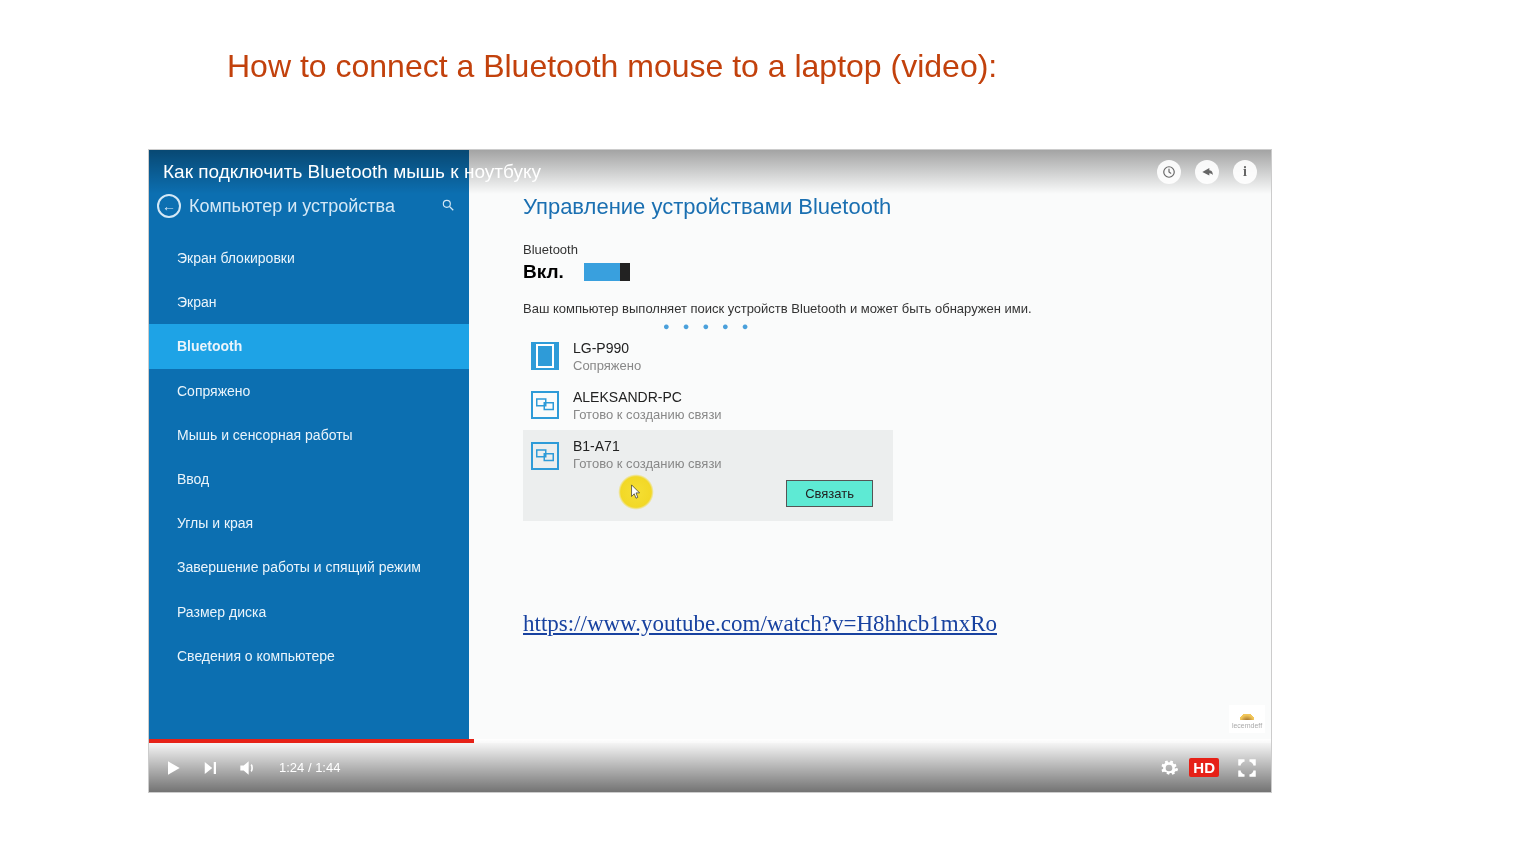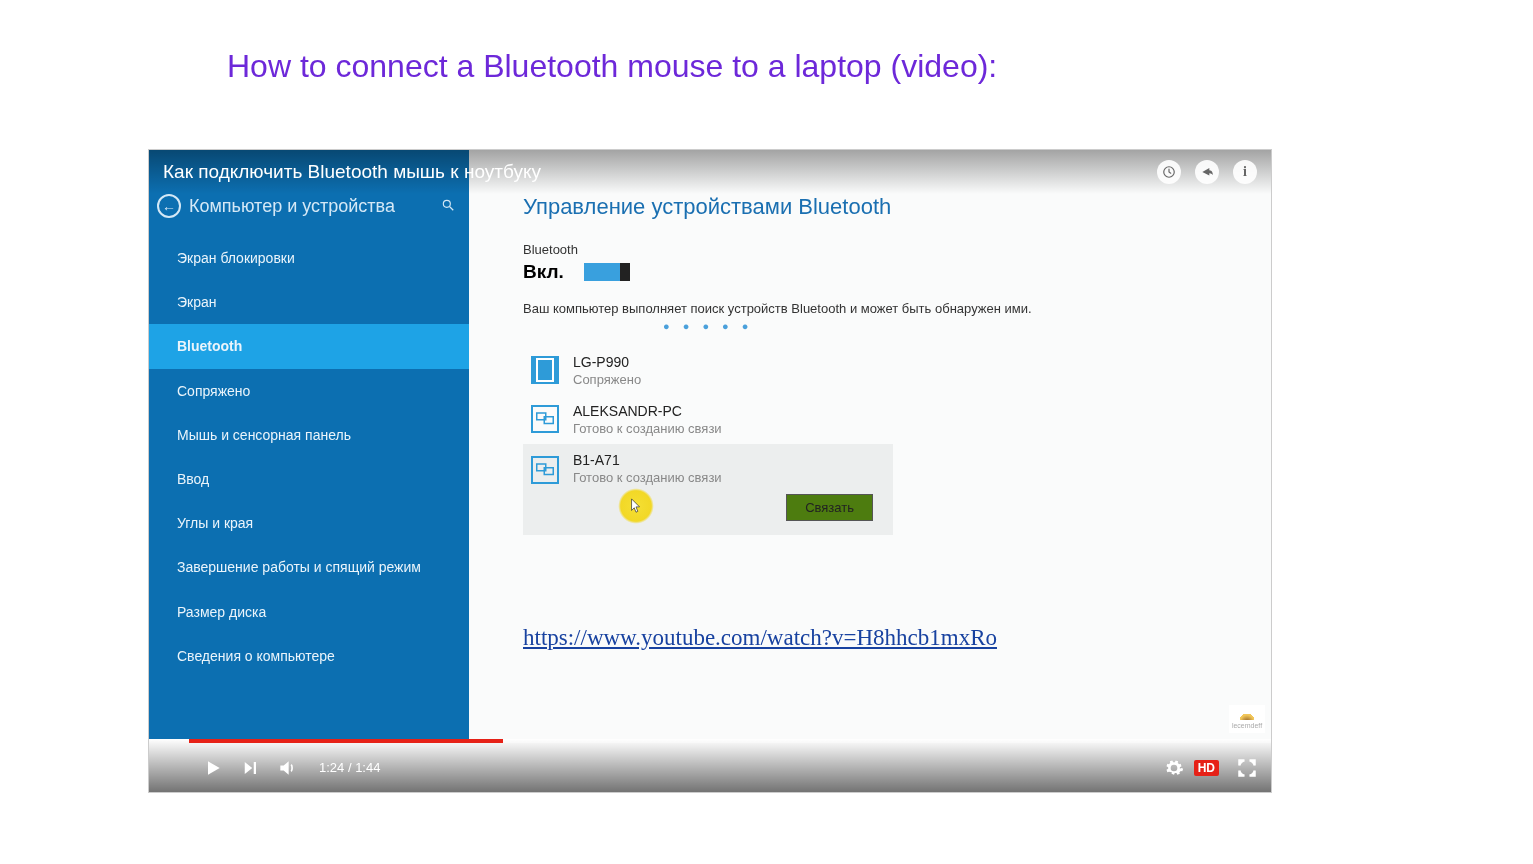--- a/index.html
+++ b/index.html
@@ -8,21 +8,21 @@
     background: #fff;
     width: 1533px;
     height: 864px;
     position: relative;
   }
   .page-title {
     position: absolute;
     left: 227px;
     top: 48px;
     font-size: 32px;
-    color: #6d28d9;
+    color: #c2410c;
     font-weight: 400;
   }
   .video-frame {
     position: absolute;
     left: 148px;
     top: 149px;
     width: 1124px;
     height: 644px;
     border: 1px solid #ccc;
     background: #fff;
@@ -144,21 +144,20 @@
     color: #333;
     margin: 8px 0 4px 0;
   }
   .dots {
     letter-spacing: 5px;
     color: #4aa0db;
     font-size: 11px;
     margin-left: 140px;
   }
   .device-list {
-    margin-top: 14px;
     width: 370px;
   }
   .device {
     display: flex;
     align-items: flex-start;
     gap: 14px;
     padding: 8px;
     position: relative;
   }
   .device.selected {
@@ -197,21 +196,21 @@
     align-items: center;
     justify-content: center;
   }
   .cursor-highlight svg { width: 12px; height: 16px; }
   .connect-btn {
     position: absolute;
     right: 20px;
     bottom: 14px;
     padding: 5px 18px;
     border: 1.5px solid #555;
-    background: #4d7c0f;
+    background: #5eead4;
     font-size: 13px;
     color: #222;
   }
   .youtube-link {
     margin-top: 90px;
     display: inline-block;
     font-family: "Times New Roman", serif;
     font-size: 23px;
     color: #1842a0;
     text-decoration: underline;
@@ -239,21 +238,20 @@
   }
   
   .yt-bottombar {
     position: absolute;
     left: 0; right: 0; bottom: 0;
     height: 53px;
     background: linear-gradient(rgba(0,0,0,0), rgba(0,0,0,0.55));
     display: flex;
     flex-direction: column;
     z-index: 5;
-    padding-left: 40px;
   }
   .progress-track {
     height: 4px;
     background: rgba(255,255,255,0.3);
     width: 100%;
     position: relative;
   }
   .progress-fill {
     position: absolute;
     left: 0; top: 0; bottom: 0;
@@ -268,21 +266,21 @@
     font-size: 14px;
     gap: 18px;
   }
   .ctrl { display: flex; align-items: center; cursor: pointer; }
   .ctrl svg { fill: #fff; }
   .time { font-size: 13px; margin-left: 4px; }
   .controls-row .spacer { flex: 1; }
   .hd-badge {
     background: #e62117;
     color: #fff;
-    font-size: 12px;
+    font-size: 15px;
     font-weight: 700;
     padding: 1px 4px;
     border-radius: 2px;
     margin-left: -8px;
   }
 </style>
 </head>
 <body>
 
 <div class="page-title">How to connect a Bluetooth mouse to a laptop (video):</div>
@@ -317,21 +315,21 @@
               <circle cx="10" cy="10" r="6"></circle>
               <line x1="15" y1="15" x2="21" y2="21"></line>
             </svg>
         </span>
       </div>
       <div class="sidebar-items" id="sidebar-items">
           <div class="sidebar-item">Экран блокировки</div>
           <div class="sidebar-item">Экран</div>
           <div class="sidebar-item active">Bluetooth</div>
           <div class="sidebar-item">Сопряжено</div>
-          <div class="sidebar-item">Мышь и сенсорная панель</div>
+          <div class="sidebar-item">Мышь и сенсорная работы</div>
           <div class="sidebar-item">Ввод</div>
           <div class="sidebar-item">Углы и края</div>
           <div class="sidebar-item">Завершение работы и спящий режим</div>
           <div class="sidebar-item">Размер диска</div>
           <div class="sidebar-item">Сведения о компьютере</div>
         </div>
     </div>
 
     <div class="main-panel">
       <div class="panel-heading">Управление устройствами Bluetooth</div>

